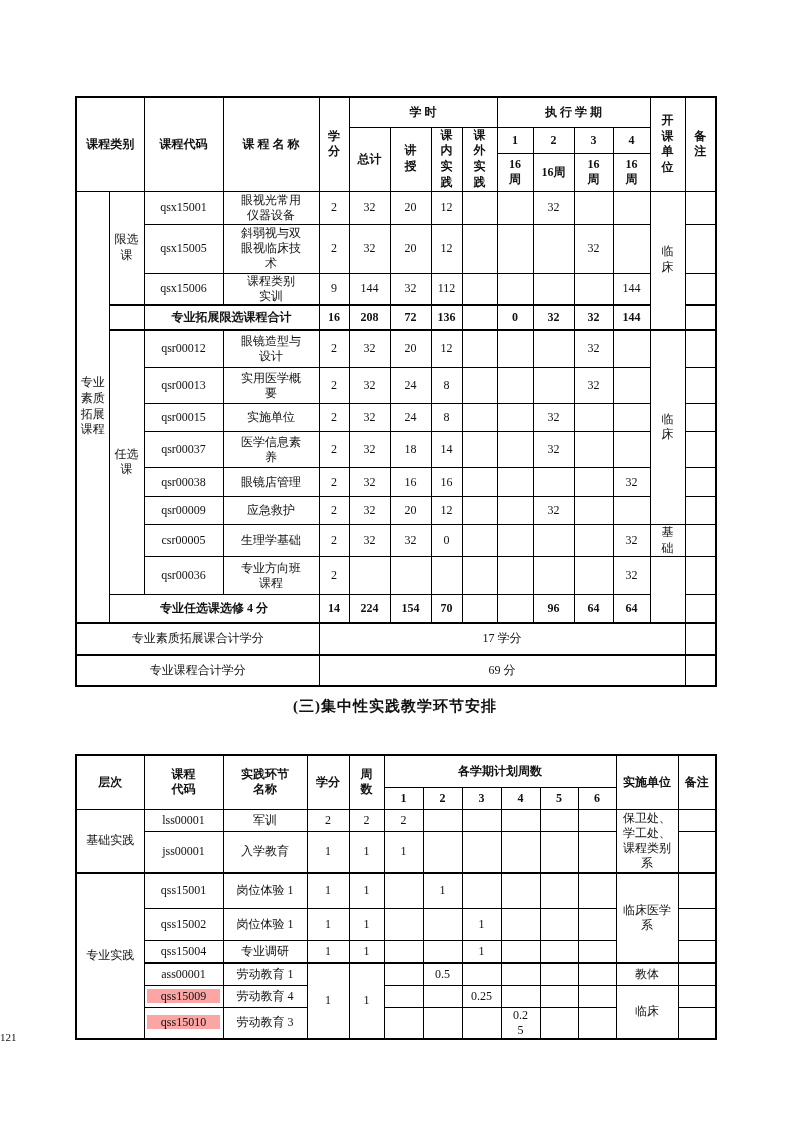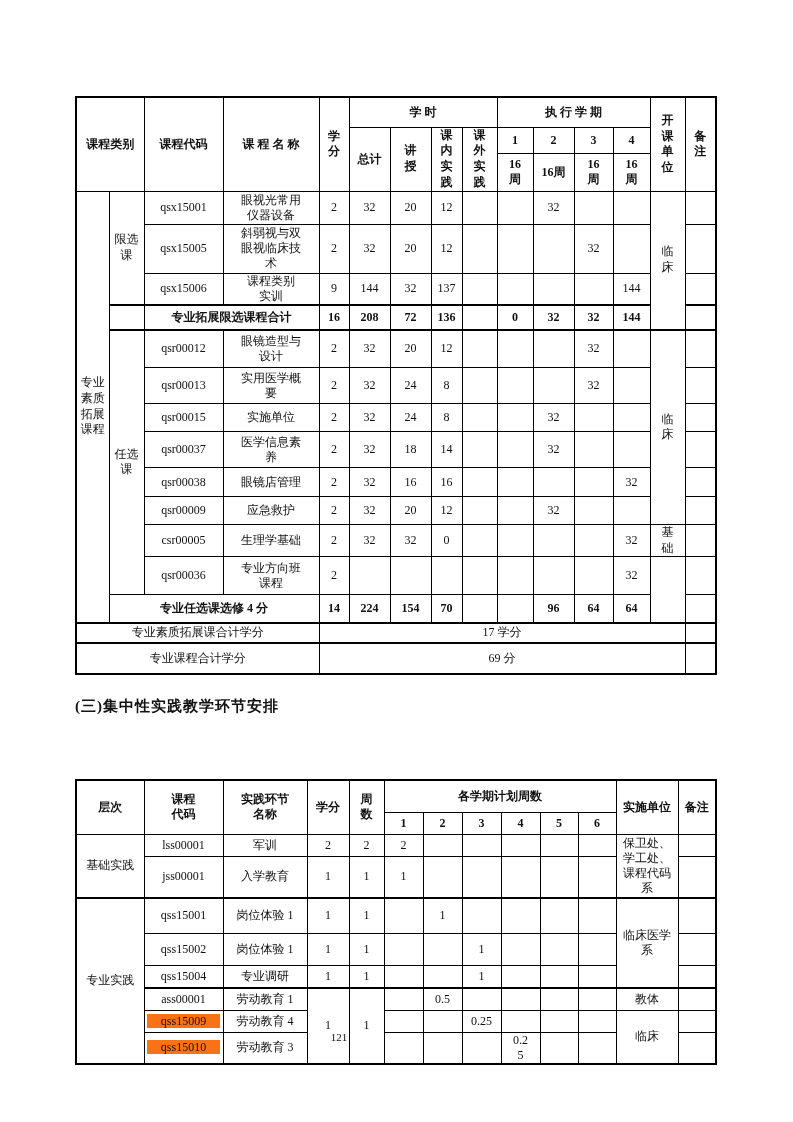--- a/index.html
+++ b/index.html
@@ -11,31 +11,31 @@
     border-collapse:collapse;table-layout:fixed;position:absolute;left:75px;
     background:#fff;border:2px solid #000;
   }
   td,th{
     border:1px solid #000;text-align:center;vertical-align:middle;
     white-space:pre-line;padding:0 1px;font-size:12px;line-height:1.25;
     overflow:hidden;font-weight:normal;
   }
   th{font-weight:bold;}
   .t1{top:96px;width:640px;}
-  .t2{top:779px;width:640px;}
+  .t2{top:754px;width:640px;}
   tr.sep > td{border-top-width:2px;}
   tr.sum > td{font-weight:bold;}
   .vcell{line-height:1.3;}
-  .hl{background:#f97316;padding:0 14px;}
+  .hl{background:#fca5a5;padding:0 14px;}
   .doc-title{
-    position:absolute;left:75px;top:697px;width:640px;text-align:left;
+    position:absolute;left:75px;top:697px;width:640px;text-align:center;
     font-weight:bold;font-size:15px;letter-spacing:1px;
   }
   .page-num{
-    position:absolute;left:0;top:1031px;width:678px;text-align:center;font-size:11px;
+    position:absolute;left:0;top:1031px;width:678px;text-align:left;font-size:11px;
   }
 </style>
 </head>
 <body>
 
 <table class="t1">
   <colgroup>
     <col style="width:33px">
       <col style="width:35px">
       <col style="width:79px">
@@ -135,21 +135,21 @@
     <td></td>
     <td></td>
   </tr>
   <tr style="height:18px">
     <td>qsx15006</td>
     <td>课程类别
 实训</td>
     <td>9</td>
     <td>144</td>
     <td>32</td>
-    <td>137</td>
+    <td>112</td>
     <td></td>
     <td></td>
     <td></td>
     <td></td>
     <td>144</td>
     <td></td>
   </tr>
   <tr style="height:25px" class="sum sep">
     <td></td>
     <td colspan="2">专业拓展限选课程合计</td>
@@ -294,21 +294,21 @@
     <td>224</td>
     <td>154</td>
     <td>70</td>
     <td></td>
     <td></td>
     <td>96</td>
     <td>64</td>
     <td>64</td>
     <td></td>
   </tr>
-  <tr style="height:20px" class="sep">
+  <tr style="height:32px" class="sep">
     <td colspan="4">专业素质拓展课合计学分</td>
     <td colspan="10">17 学分</td>
     <td></td>
   </tr>
   <tr style="height:31px" class="sep">
     <td colspan="4">专业课程合计学分</td>
     <td colspan="10">69 分</td>
     <td></td>
   </tr>
 </tbody>
@@ -361,21 +361,21 @@
     <td>2</td>
     <td>2</td>
     <td>2</td>
     <td></td>
     <td></td>
     <td></td>
     <td></td>
     <td></td>
     <td rowspan="2">保卫处、
 学工处、
-课程代码
+课程类别
 系</td>
     <td></td>
   </tr>
   <tr style="height:42px">
     <td>jss00001</td>
     <td>入学教育</td>
     <td>1</td>
     <td>1</td>
     <td>1</td>
     <td></td>

